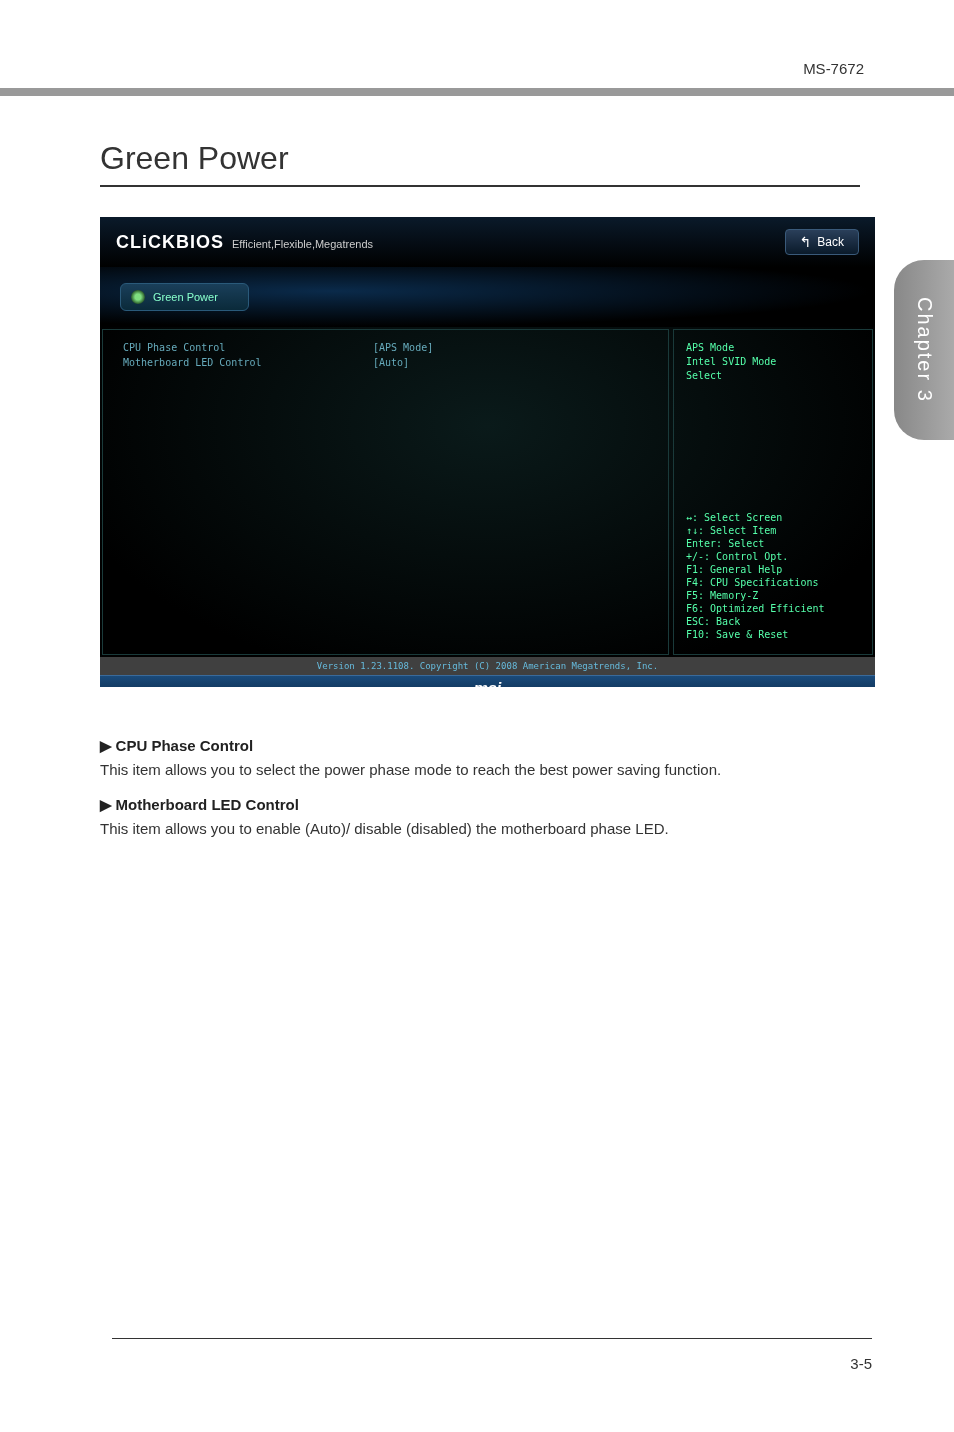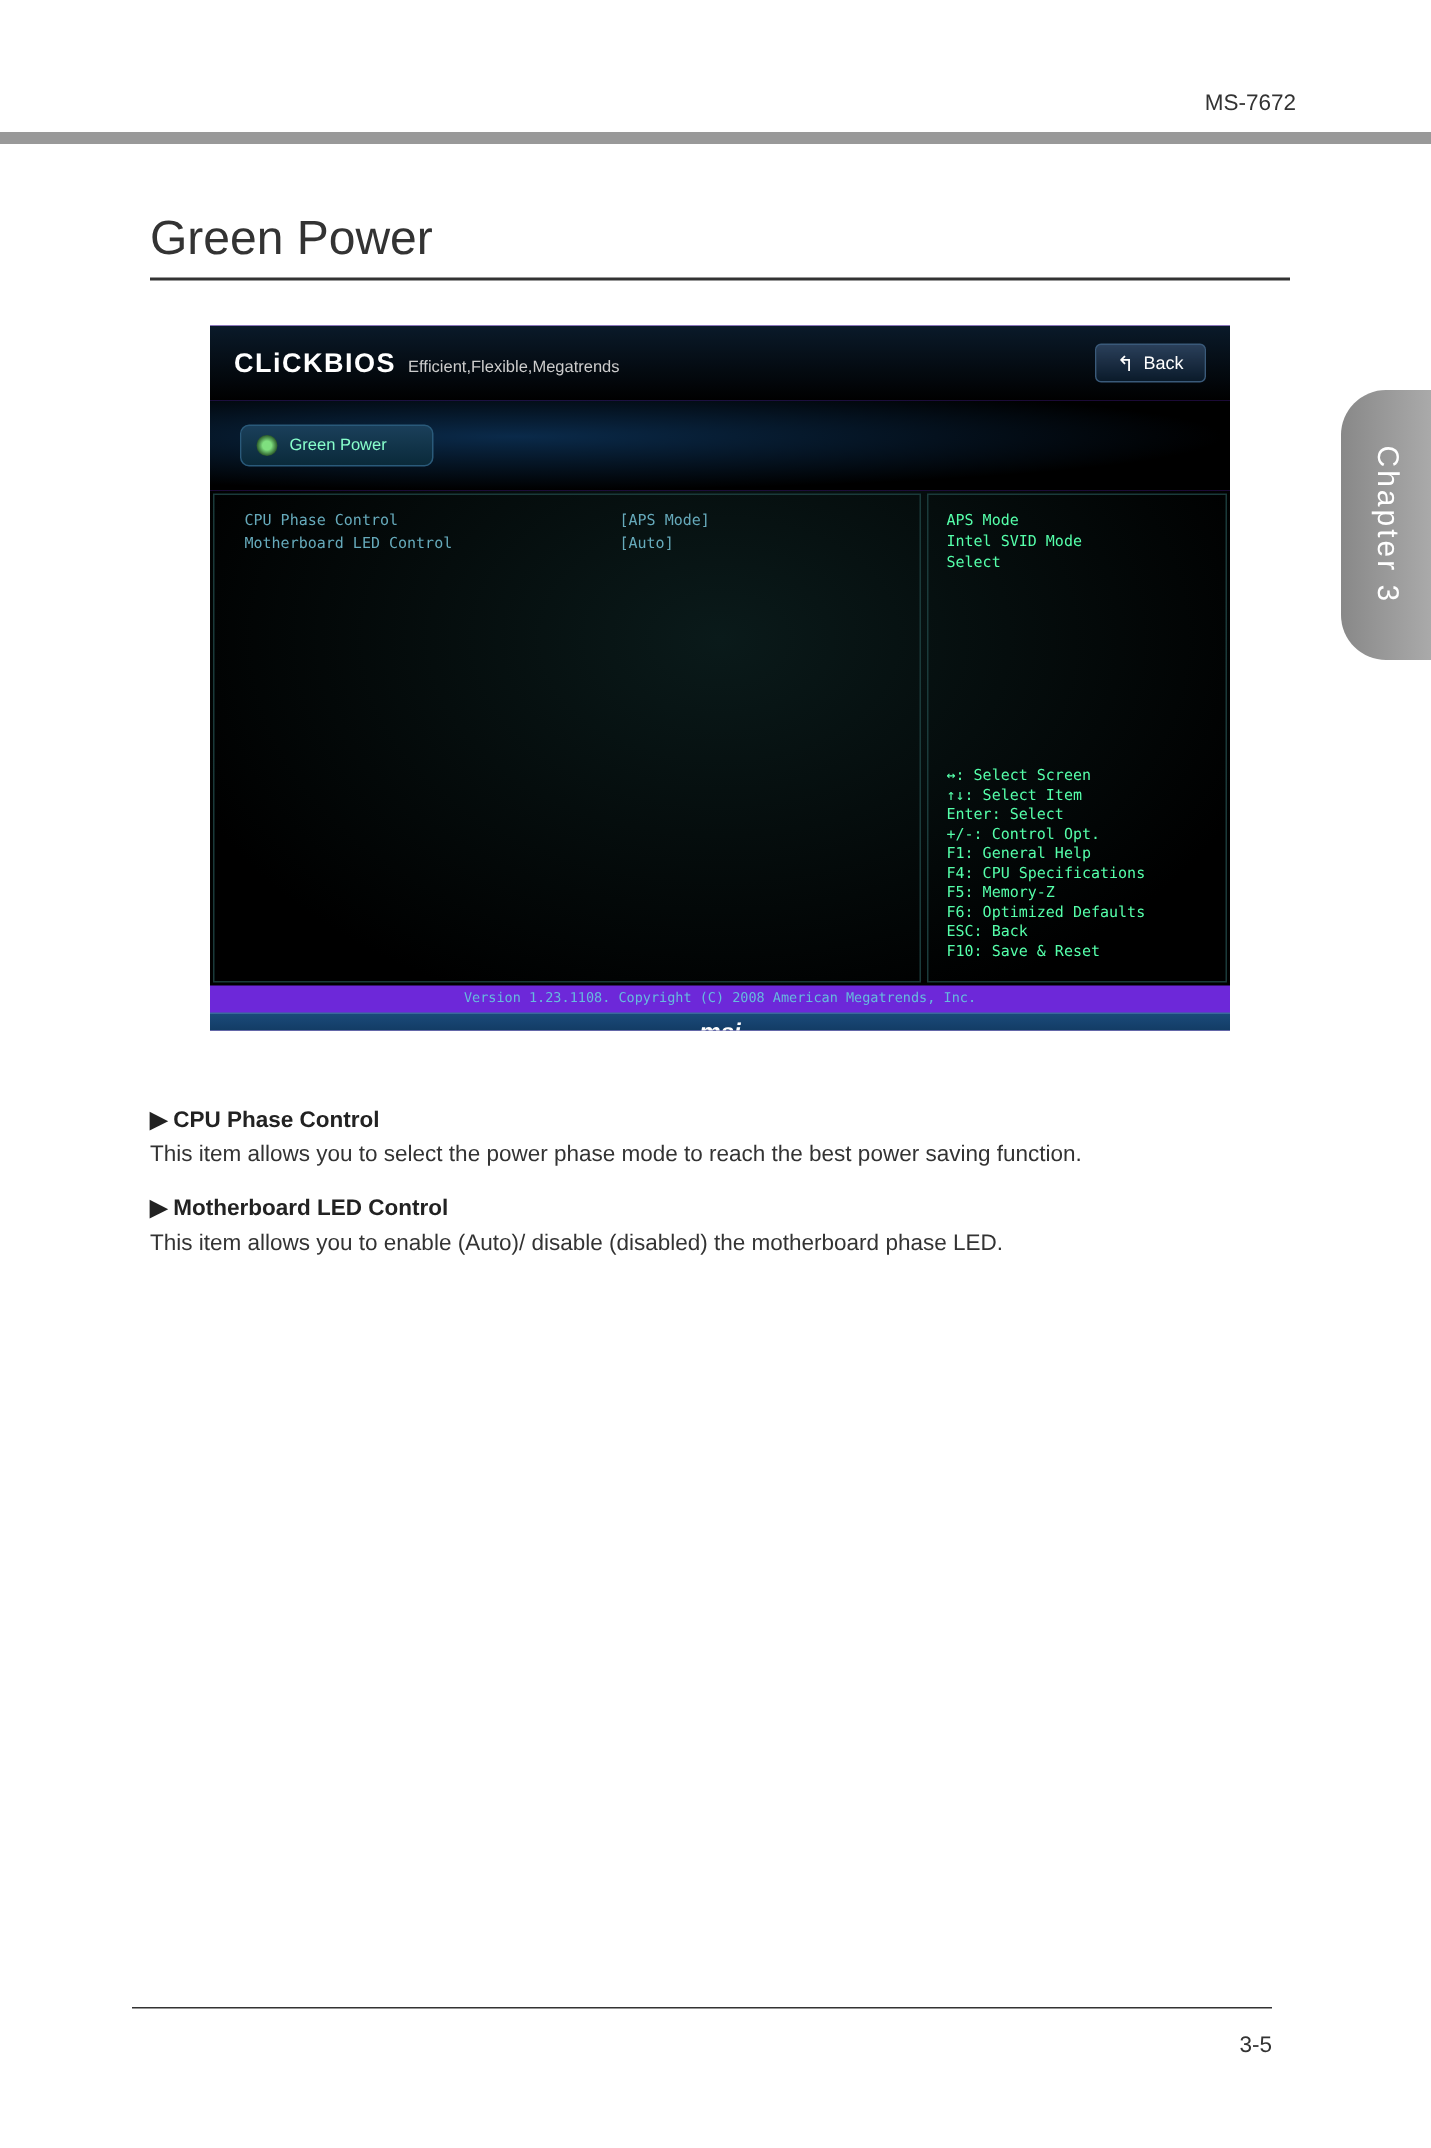--- a/index.html
+++ b/index.html
@@ -51,24 +51,24 @@
     }
     .section-title {
       font-size: 32px;
       color: #333;
       font-weight: normal;
       border-bottom: 2px solid #333;
       padding-bottom: 8px;
       margin-bottom: 30px;
     }
     .bios-screenshot {
-      width: 680px;
+      width: 775px;
       height: 470px;
       margin: 16px auto 50px;
-      background: #6d28d9;
+      background: #404040;
       position: relative;
       overflow: hidden;
     }
     .bios-topbar {
       height: 50px;
       background: linear-gradient(180deg, #0a1a2a, #000);
       display: flex;
       align-items: center;
       padding: 0 16px;
       justify-content: space-between;
@@ -184,21 +184,21 @@
     .desc-text {
       font-size: 15px;
       color: #333;
       line-height: 1.5;
       margin-bottom: 14px;
       text-align: justify;
     }
     .page-footer {
       position: absolute;
       bottom: 60px;
-      left: 88px;
+      left: 112px;
       width: 760px;
       border-top: 1px solid #333;
       padding-top: 16px;
       text-align: right;
       font-size: 15px;
       color: #333;
     }
   </style>
 </head>
 <body>
@@ -250,21 +250,21 @@
           <div>Select</div>
         </div>
         <div class="bios-help">
           <div>↔: Select Screen</div>
           <div>↑↓: Select Item</div>
           <div>Enter: Select</div>
           <div>+/-: Control Opt.</div>
           <div>F1: General Help</div>
           <div>F4: CPU Specifications</div>
           <div>F5: Memory-Z</div>
-          <div>F6: Optimized Defaults</div>
+          <div>F6: Optimized Efficient</div>
           <div>ESC: Back</div>
           <div>F10: Save &amp; Reset</div>
         </div>
       </div>
     </div>
 
     <div class="bios-footer-text">Version 1.23.1108. Copyright (C) 2008 American Megatrends, Inc.</div>
     <div class="bios-msi-bar">msi</div>
   </div>
 

